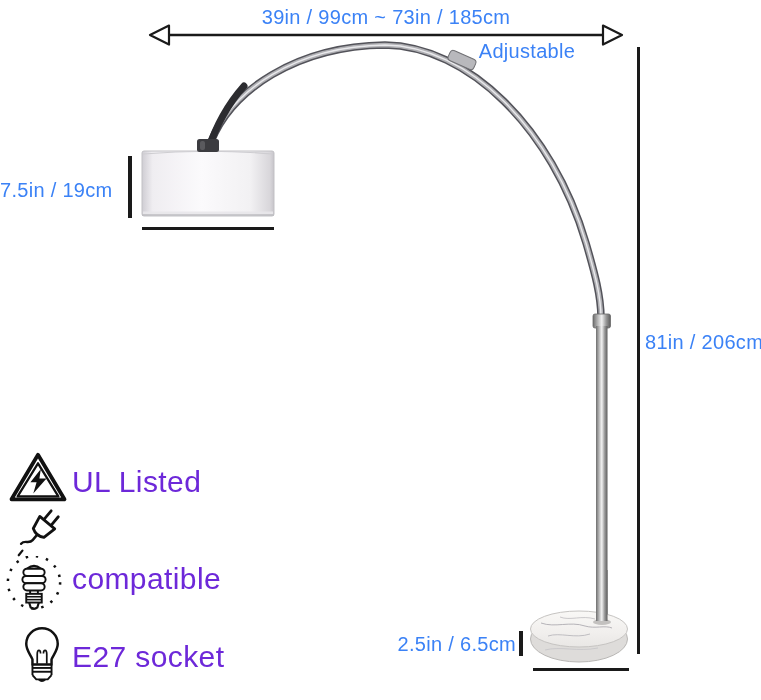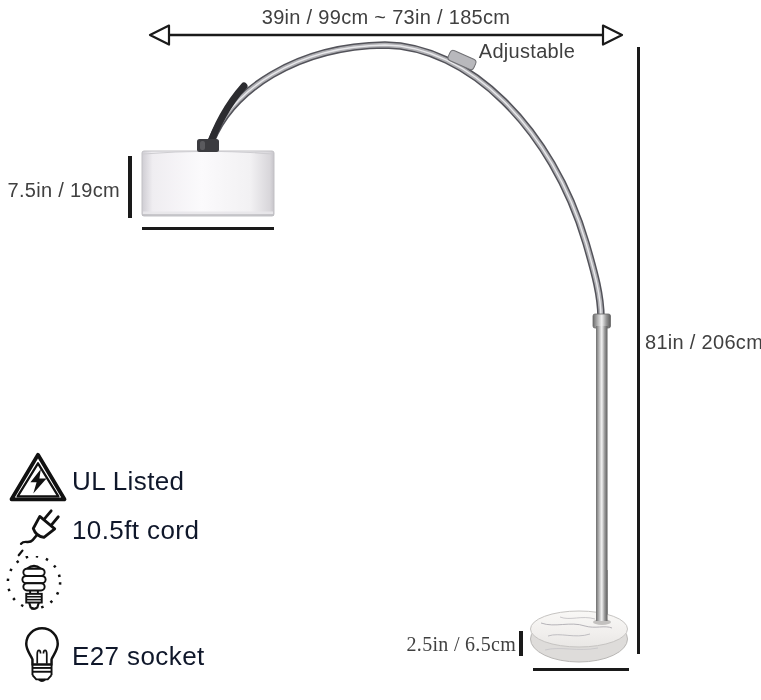--- a/index.html
+++ b/index.html
@@ -2,27 +2,27 @@
 <html><head>
 <meta charset="utf-8">
 <style>
   html,body{margin:0;padding:0;background:#fff;}
   #stage{
     position:relative;width:761px;height:700px;background:#ffffff;
     font-family:"Liberation Sans",sans-serif;color:#1a1a1a;overflow:hidden;
   }
   .abs{position:absolute;}
   .dim-label{
-    font-size:20px;line-height:22px;letter-spacing:.3px;color:#404040;white-space:nowrap;
+    font-size:20px;line-height:22px;letter-spacing:.3px;color:#3b82f6;white-space:nowrap;
   }
   .centered{transform:translateX(-50%);}
-  .right-anchor{transform:translateX(-100%);font-family:Liberation Serif, serif;}
+  .right-anchor{transform:translateX(-100%);}
   .dim-line{position:absolute;background:#1a1a1a;}
   .feature-label{
-    font-size:26px;line-height:25px;letter-spacing:.4px;color:#0f172a;white-space:nowrap;
+    font-size:30px;line-height:25px;letter-spacing:.4px;color:#6d28d9;white-space:nowrap;
   }
   svg{display:block;}
 </style>
 </head>
 <body>
 
 <div id="stage">
 
   <svg class="abs" style="left:0;top:0" width="761" height="700" viewBox="0 0 761 700">
     <defs>
@@ -96,21 +96,21 @@
   <div class="dim-line" style="left:142px;top:227px;width:132px;height:3px"></div>
   <div class="dim-line" style="left:519px;top:631px;width:4px;height:25px"></div>
   <div class="dim-line" style="left:533px;top:668px;width:96px;height:3px"></div>
 
   <div class="abs dim-label centered" style="left:386px;top:6px">39in / 99cm ~ 73in / 185cm</div>
 
   <div class="abs dim-label centered" style="left:527px;top:40px">Adjustable</div>
 
   <div class="abs dim-label" style="left:645px;top:331px">81in / 206cm</div>
 
-  <div class="abs dim-label" style="left:0;top:179px;width:120px;text-align:right">7.5in / 19cm</div>
+  <div class="abs dim-label" style="left:0;top:179px;width:120px;">7.5in / 19cm</div>
 
 
   <div class="abs dim-label right-anchor" style="left:516px;top:633px">2.5in / 6.5cm</div>
 
 
   <svg class="abs" style="left:8px;top:451px" width="60" height="53" viewBox="0 0 62 56">
     <polygon points="31,4 59,51 3,51" fill="none" stroke="#111" stroke-width="4" stroke-linejoin="round"></polygon>
     <polygon points="31,13 52.5,48 9.5,48" fill="none" stroke="#111" stroke-width="2.4" stroke-linejoin="round"></polygon>
     <path d="M34,19 L23,33 L29.5,33 L26,45 L40,29 L32.5,29 Z" fill="#111"></path>
   </svg>
@@ -118,36 +118,36 @@
 
   <svg class="abs" style="left:16px;top:506px" width="50" height="52" viewBox="0 0 52 56">
     <g transform="rotate(40 26 26)">
       <line x1="21" y1="3" x2="21" y2="15" stroke="#111" stroke-width="3" stroke-linecap="round"></line>
       <line x1="31" y1="3" x2="31" y2="15" stroke="#111" stroke-width="3" stroke-linecap="round"></line>
       <path d="M15.5,15.5 L36.5,15.5 L33.5,30 Q26,34.5 18.5,30 Z" fill="none" stroke="#111" stroke-width="3" stroke-linejoin="round"></path>
       <path d="M26,33 L26,40 C26,46 19,45 19,51" fill="none" stroke="#111" stroke-width="2.6" stroke-linecap="round"></path>
     </g>
     <line x1="6" y1="48" x2="2" y2="53" stroke="#111" stroke-width="2.4" stroke-linecap="round"></line>
   </svg>
-  <div class="abs feature-label" style="left:72px;top:518px">10.5ft cord</div>
 
   <svg class="abs" style="left:4px;top:556px" width="60" height="66" viewBox="0 0 62 68">
     <circle cx="31" cy="27" r="27" fill="none" stroke="#111" stroke-width="2.6" stroke-dasharray="2.5 8.2"></circle>
     <path d="M24,13 Q31,7.5 38,13" fill="none" stroke="#111" stroke-width="2.4" stroke-linecap="round"></path>
     <rect x="20" y="13" width="22" height="7.5" rx="3.7" fill="#fff" stroke="#111" stroke-width="2"></rect>
     <rect x="19" y="20.5" width="24" height="7.5" rx="3.7" fill="#fff" stroke="#111" stroke-width="2"></rect>
     <rect x="20" y="28" width="22" height="7.5" rx="3.7" fill="#fff" stroke="#111" stroke-width="2"></rect>
     <rect x="23" y="39" width="16" height="9" fill="#fff" stroke="#111" stroke-width="2"></rect>
     <line x1="23" y1="42" x2="39" y2="42" stroke="#111" stroke-width="1.6"></line>
     <line x1="23" y1="45" x2="39" y2="45" stroke="#111" stroke-width="1.6"></line>
     <line x1="27" y1="35.5" x2="27" y2="39" stroke="#111" stroke-width="2"></line>
     <line x1="35" y1="35.5" x2="35" y2="39" stroke="#111" stroke-width="2"></line>
     <path d="M26,48 L27.5,53 Q31,56 34.5,53 L36,48" fill="none" stroke="#111" stroke-width="2.2"></path>
   </svg>
   <div class="abs feature-label" style="left:72px;top:566px">
+    <div>compatible</div>
   </div>
 
   <svg class="abs" style="left:21px;top:625px" width="42" height="62" viewBox="0 0 44 64">
     <path d="M22,3 C31.2,3 38.5,10.2 38.5,19.2 C38.5,26.2 34,30.5 32,35.5 L32,41 L12,41 L12,35.5 C10,30.5 5.5,26.2 5.5,19.2 C5.5,10.2 12.8,3 22,3 Z" fill="none" stroke="#111" stroke-width="2.6" stroke-linejoin="round"></path>
     <path d="M17,40 L17,30 C17,24.5 20.5,25 20.5,29.5" fill="none" stroke="#111" stroke-width="1.8"></path>
     <path d="M27,40 L27,30 C27,24.5 23.5,25 23.5,29.5" fill="none" stroke="#111" stroke-width="1.8"></path>
     <line x1="12" y1="44.5" x2="32" y2="44.5" stroke="#111" stroke-width="2"></line>
     <line x1="12" y1="48.5" x2="32" y2="48.5" stroke="#111" stroke-width="2"></line>
     <line x1="12" y1="41" x2="12" y2="52" stroke="#111" stroke-width="2"></line>
     <line x1="32" y1="41" x2="32" y2="52" stroke="#111" stroke-width="2"></line>

